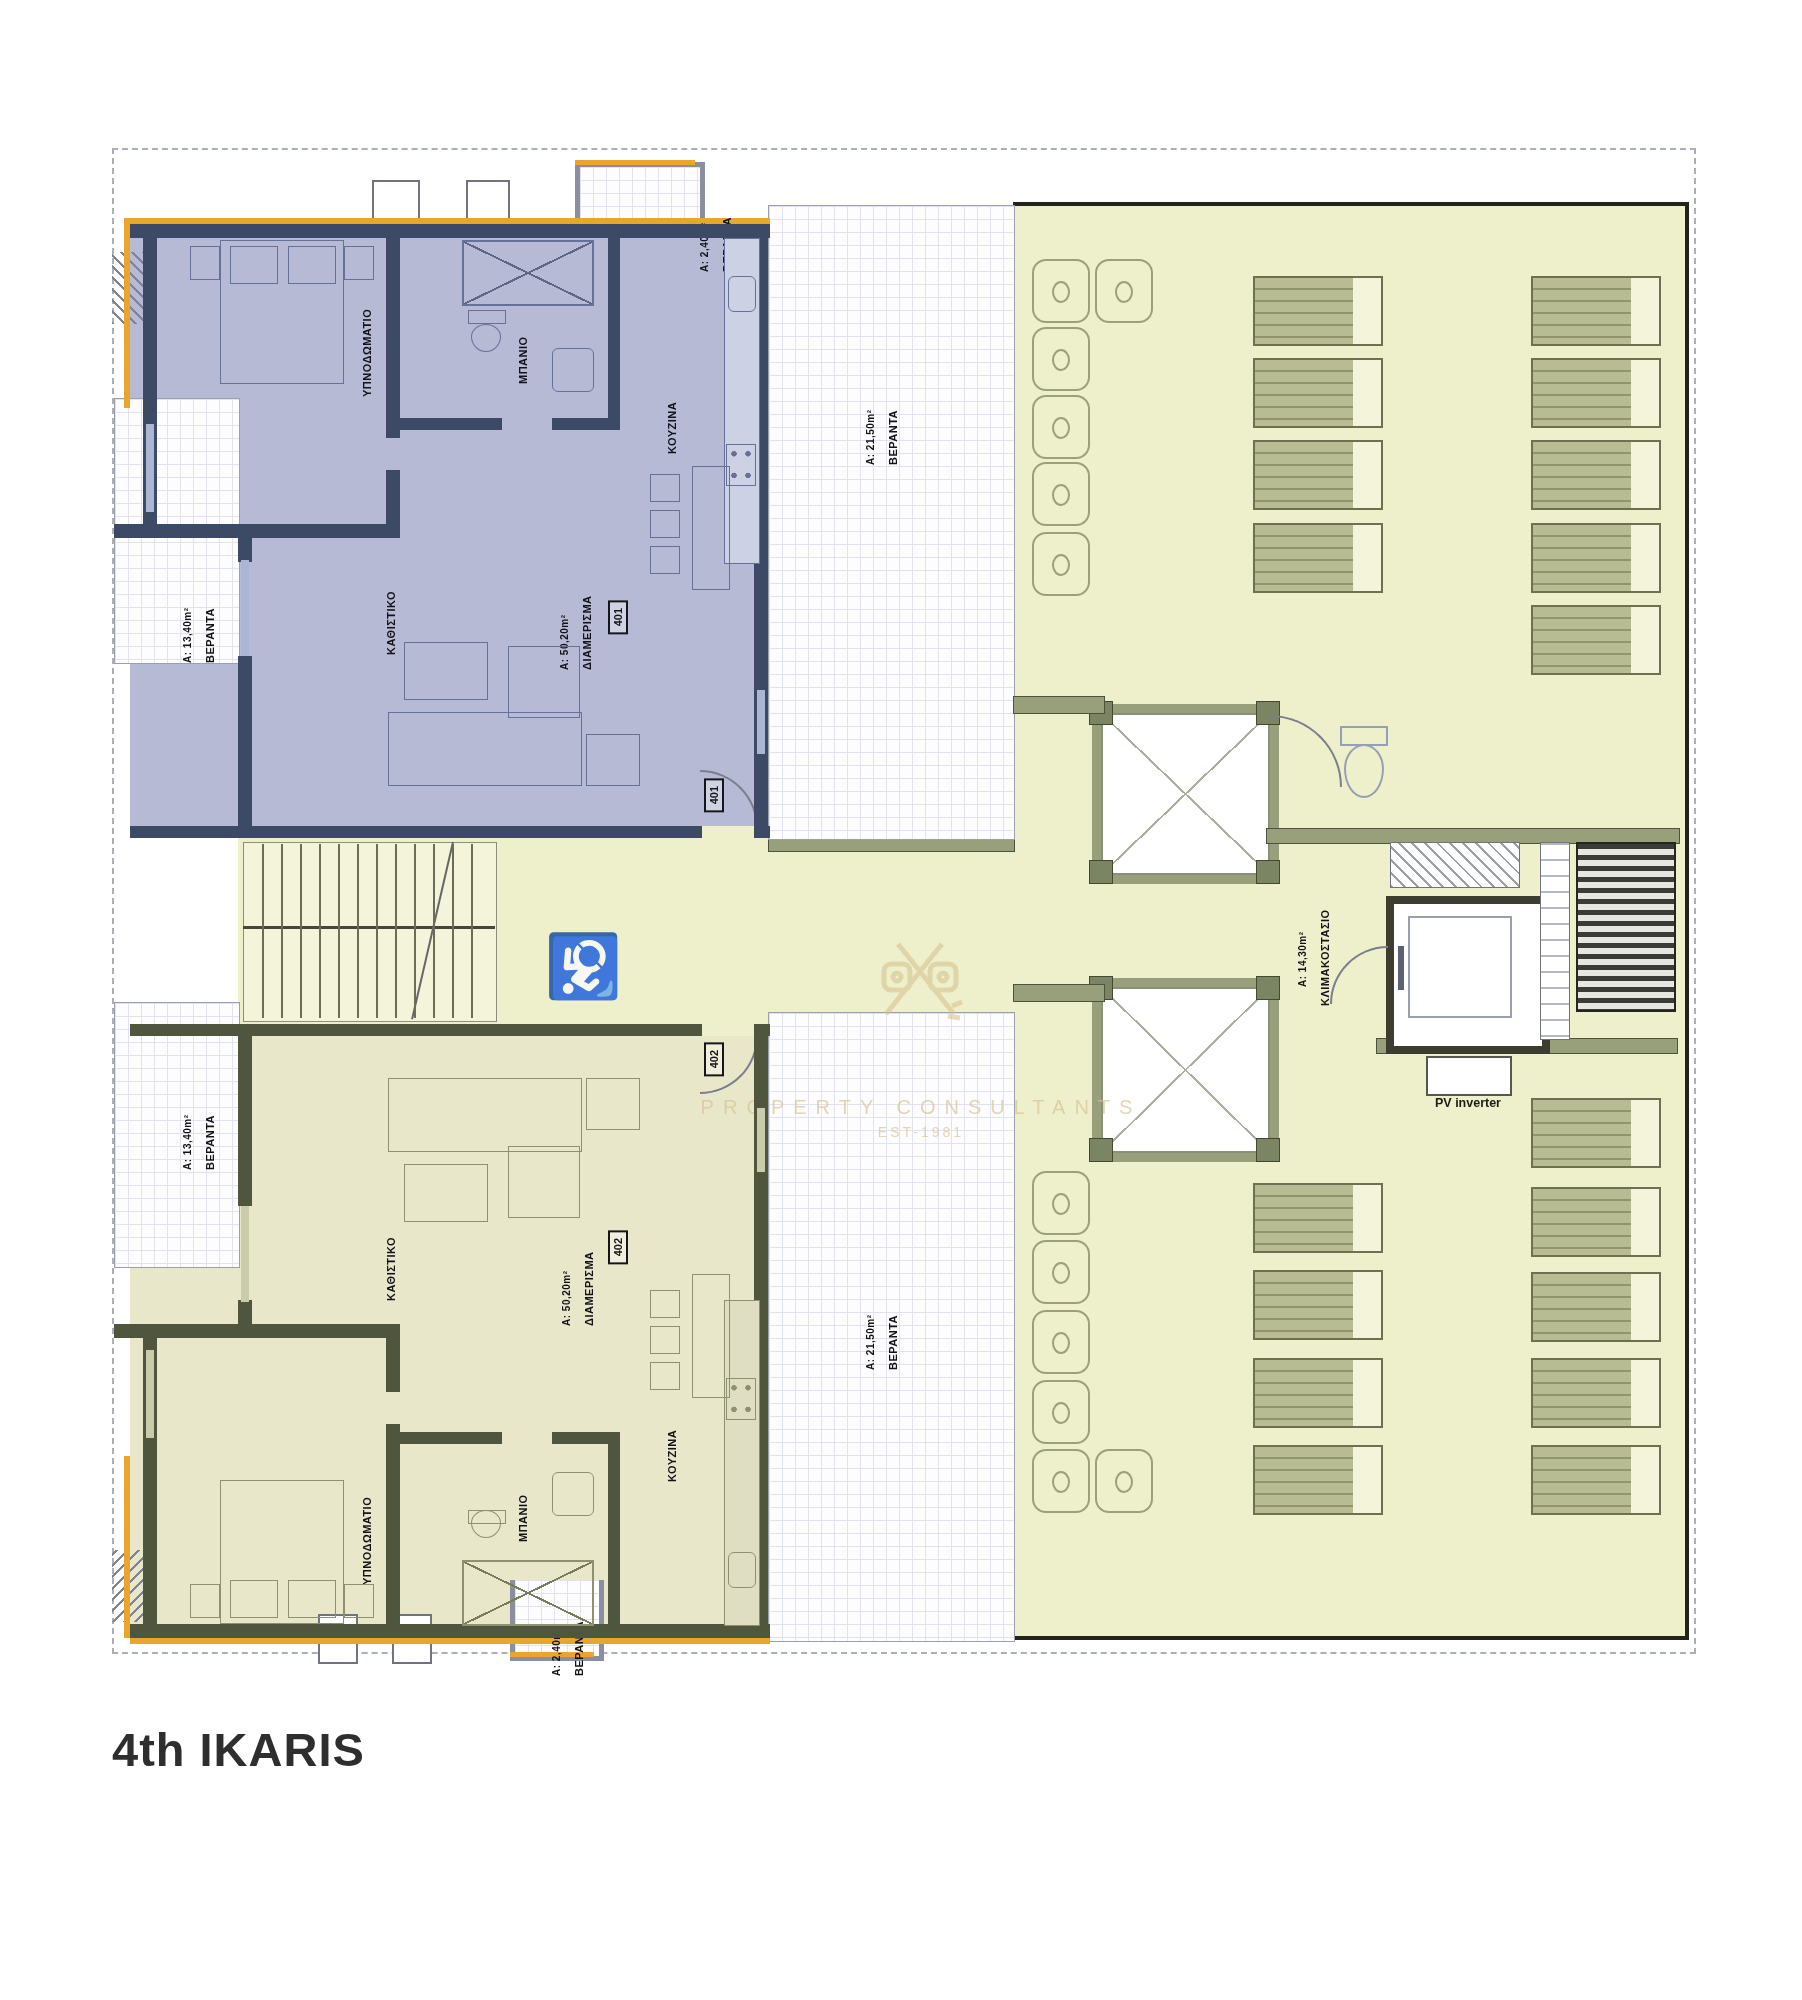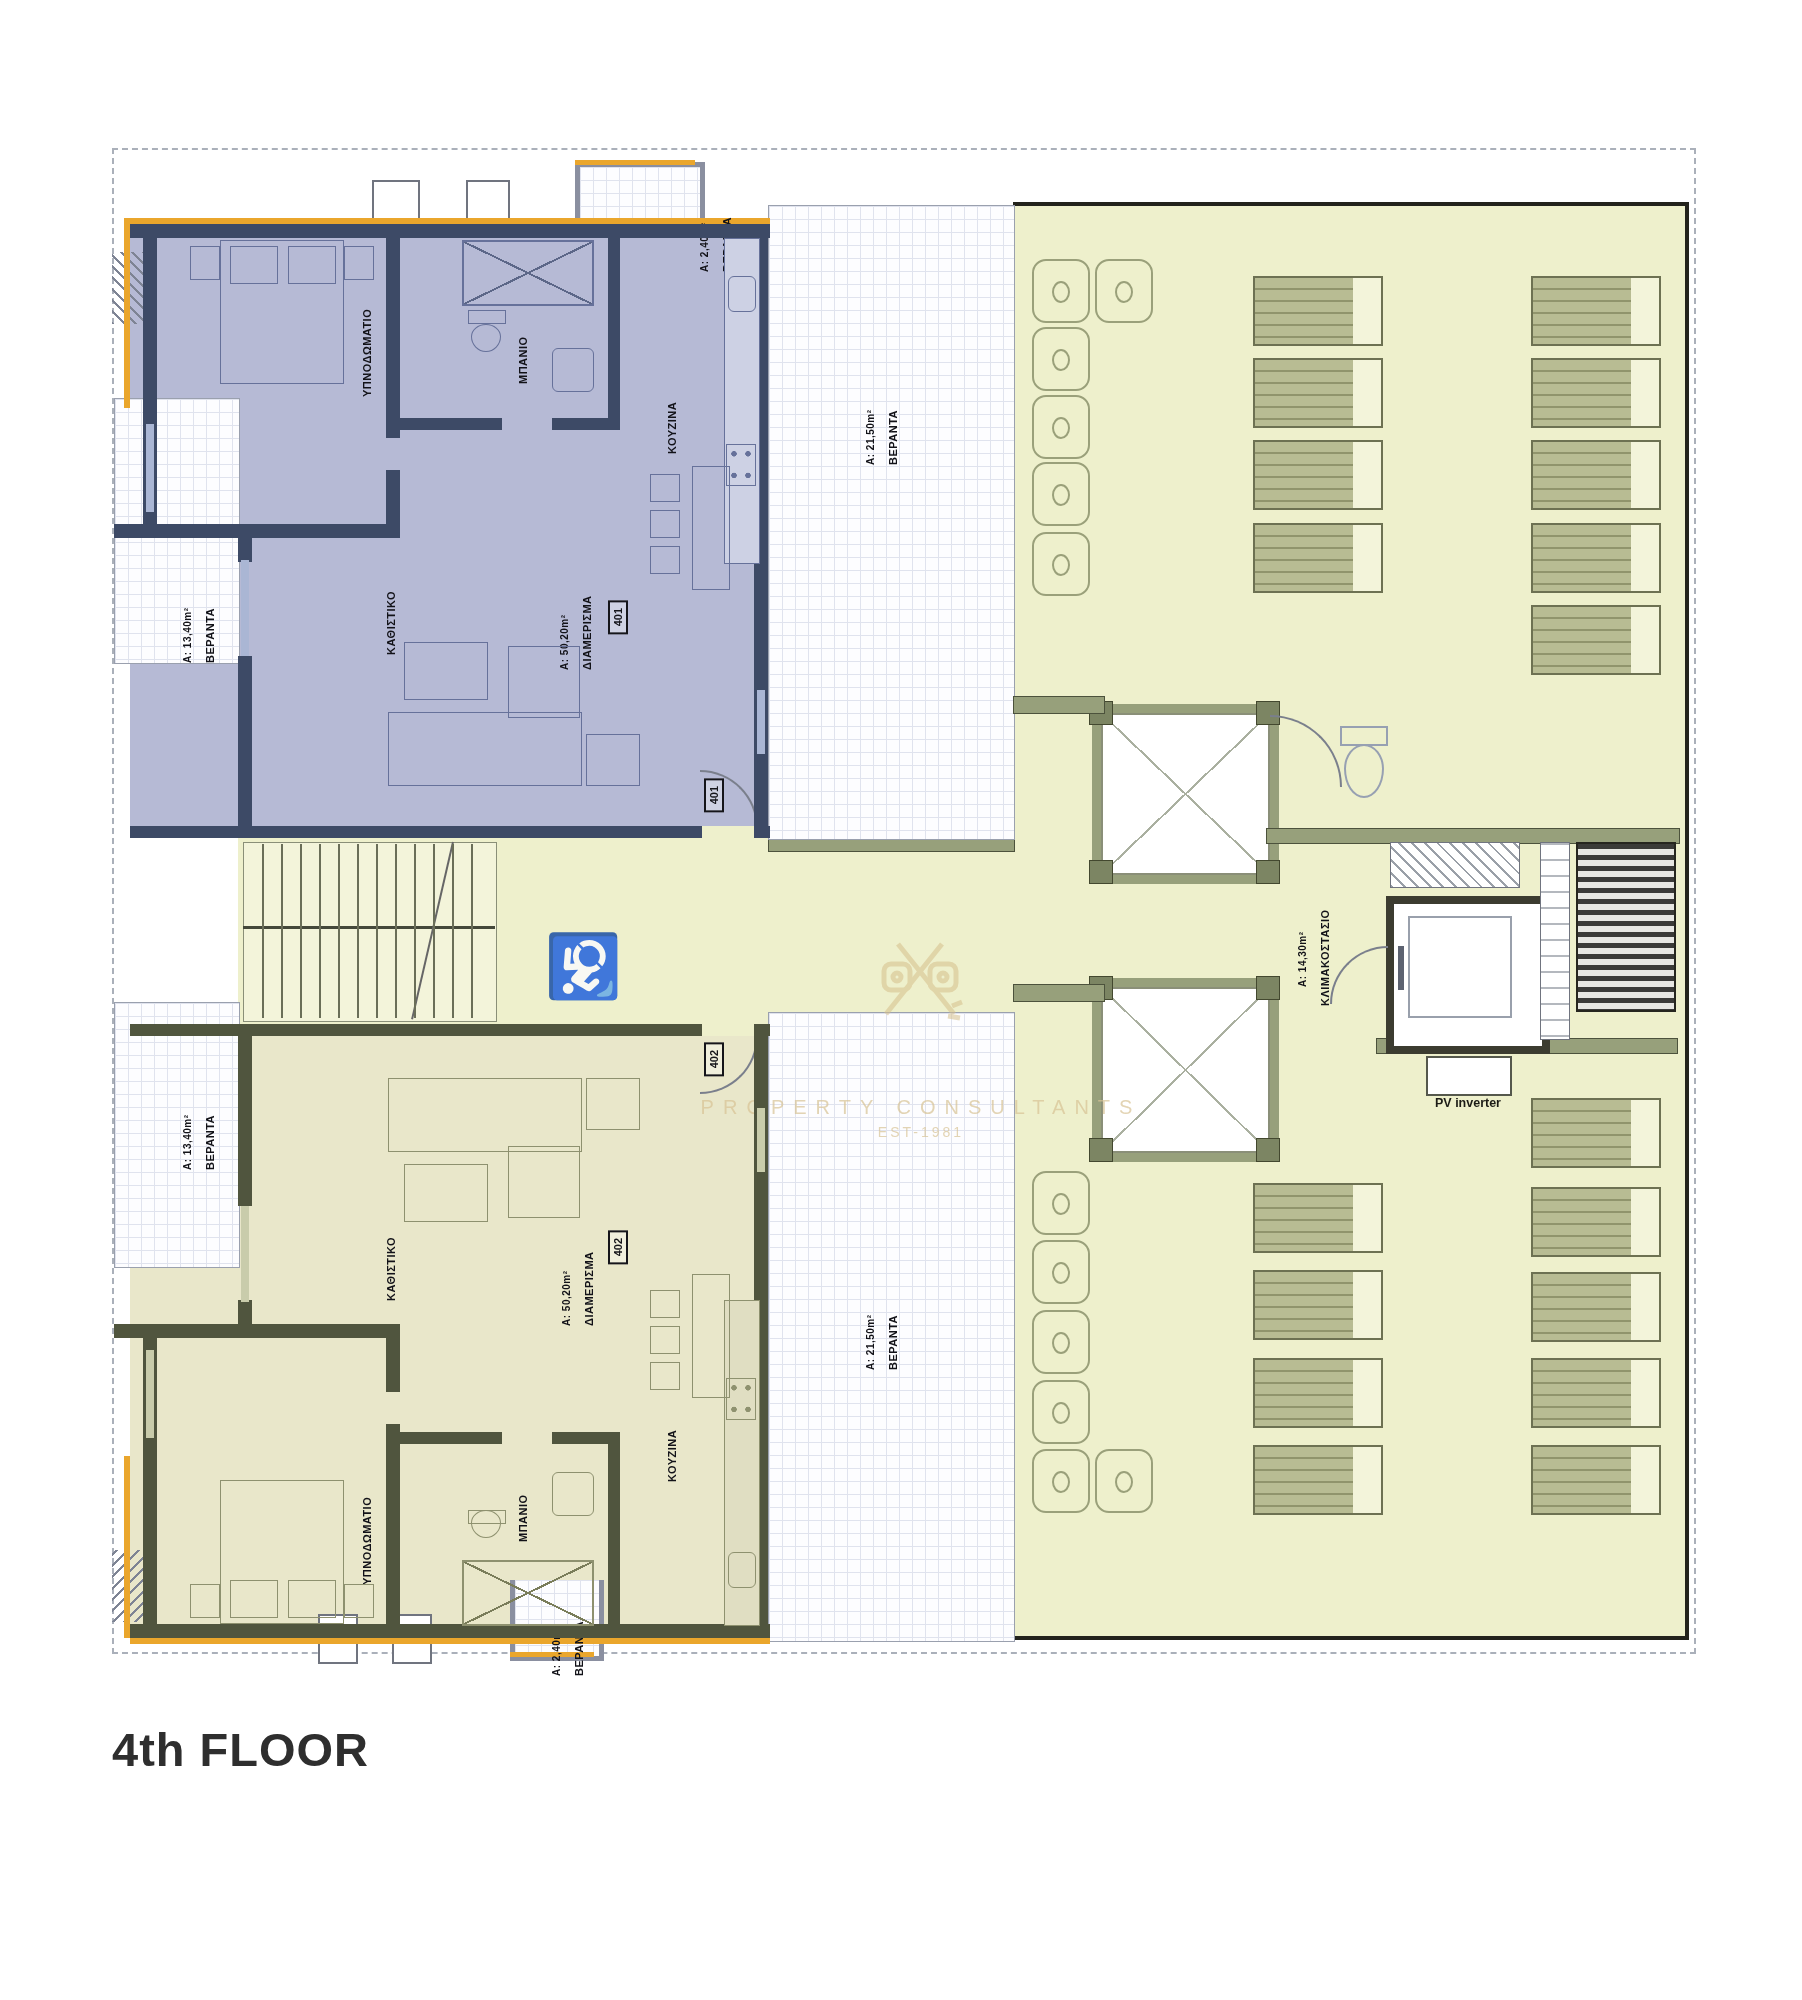--- a/index.html
+++ b/index.html
@@ -168,21 +168,21 @@
   <div class="vl" style="left:205px;top:1085px;height:85px;">ΒΕΡΑΝΤΑ</div>
   <div class="vl vs" style="left:183px;top:1085px;height:85px;">Α: 13,40m²</div>
   <div class="vl" style="left:888px;top:1285px;height:85px;">ΒΕΡΑΝΤΑ</div>
   <div class="vl vs" style="left:866px;top:1285px;height:85px;">Α: 21,50m²</div>
   <div class="vl" style="left:574px;top:1588px;height:88px;">ΒΕΡΑΝΤΑ</div>
   <div class="vl vs" style="left:552px;top:1588px;height:88px;">Α: 2,40m²</div>
 
   <div class="vl" style="left:1320px;top:876px;height:130px;">ΚΛΙΜΑΚΟΣΤΑΣΙΟ</div>
   <div class="vl vs" style="left:1298px;top:892px;height:95px;">Α: 14,30m²</div>
 
-  <div class="abs" id="title">4th FLOOR</div>
+  <div class="abs" id="title">4th IKARIS</div>
 <div style="position: absolute; left: 130px; top: 224px; width: 640px; height: 14px; background: rgb(61, 74, 102);"></div>
     <div style="position: absolute; left: 143px; top: 238px; width: 14px; height: 290px; background: rgb(61, 74, 102);"></div>
     <div style="position: absolute; left: 114px; top: 524px; width: 278px; height: 14px; background: rgb(61, 74, 102);"></div>
     <div style="position: absolute; left: 238px; top: 538px; width: 14px; height: 24px; background: rgb(61, 74, 102);"></div>
     <div style="position: absolute; left: 238px; top: 656px; width: 14px; height: 182px; background: rgb(61, 74, 102);"></div>
     <div style="position: absolute; left: 386px; top: 238px; width: 14px; height: 200px; background: rgb(61, 74, 102);"></div>
     <div style="position: absolute; left: 386px; top: 470px; width: 14px; height: 68px; background: rgb(61, 74, 102);"></div>
     <div style="position: absolute; left: 608px; top: 238px; width: 12px; height: 192px; background: rgb(61, 74, 102);"></div>
     <div style="position: absolute; left: 392px; top: 418px; width: 110px; height: 12px; background: rgb(61, 74, 102);"></div>
     <div style="position: absolute; left: 552px; top: 418px; width: 68px; height: 12px; background: rgb(61, 74, 102);"></div>

